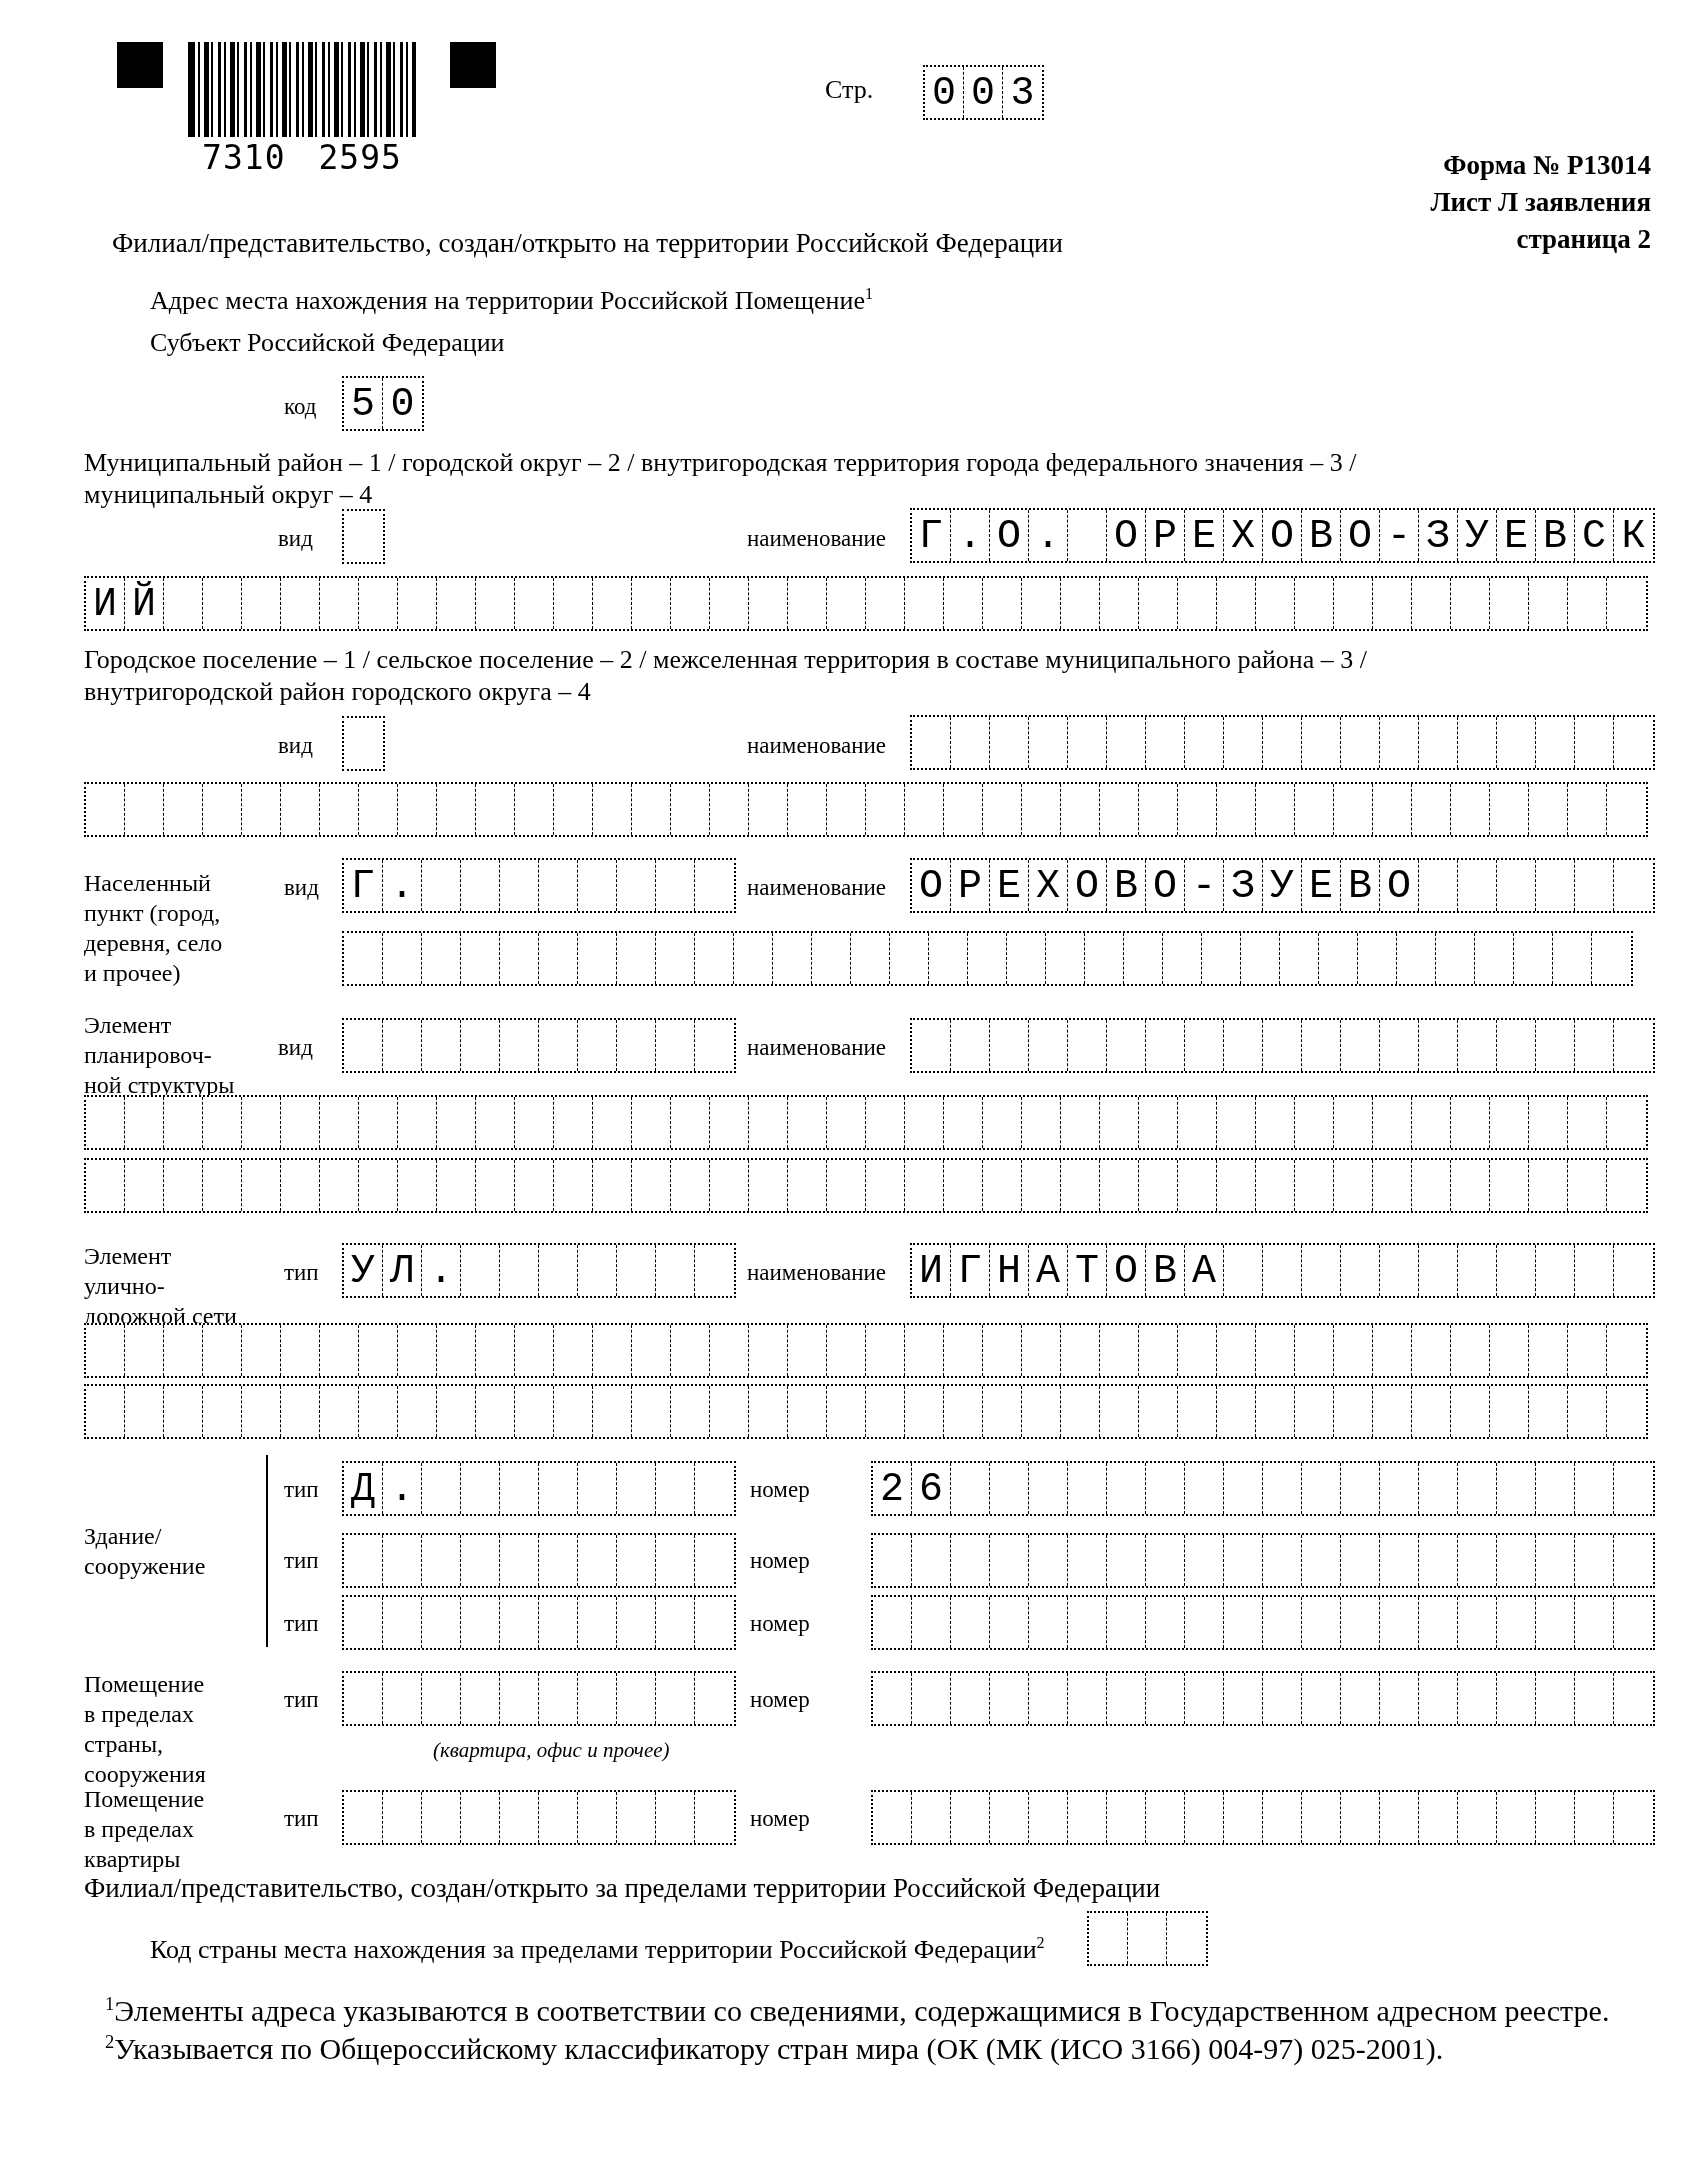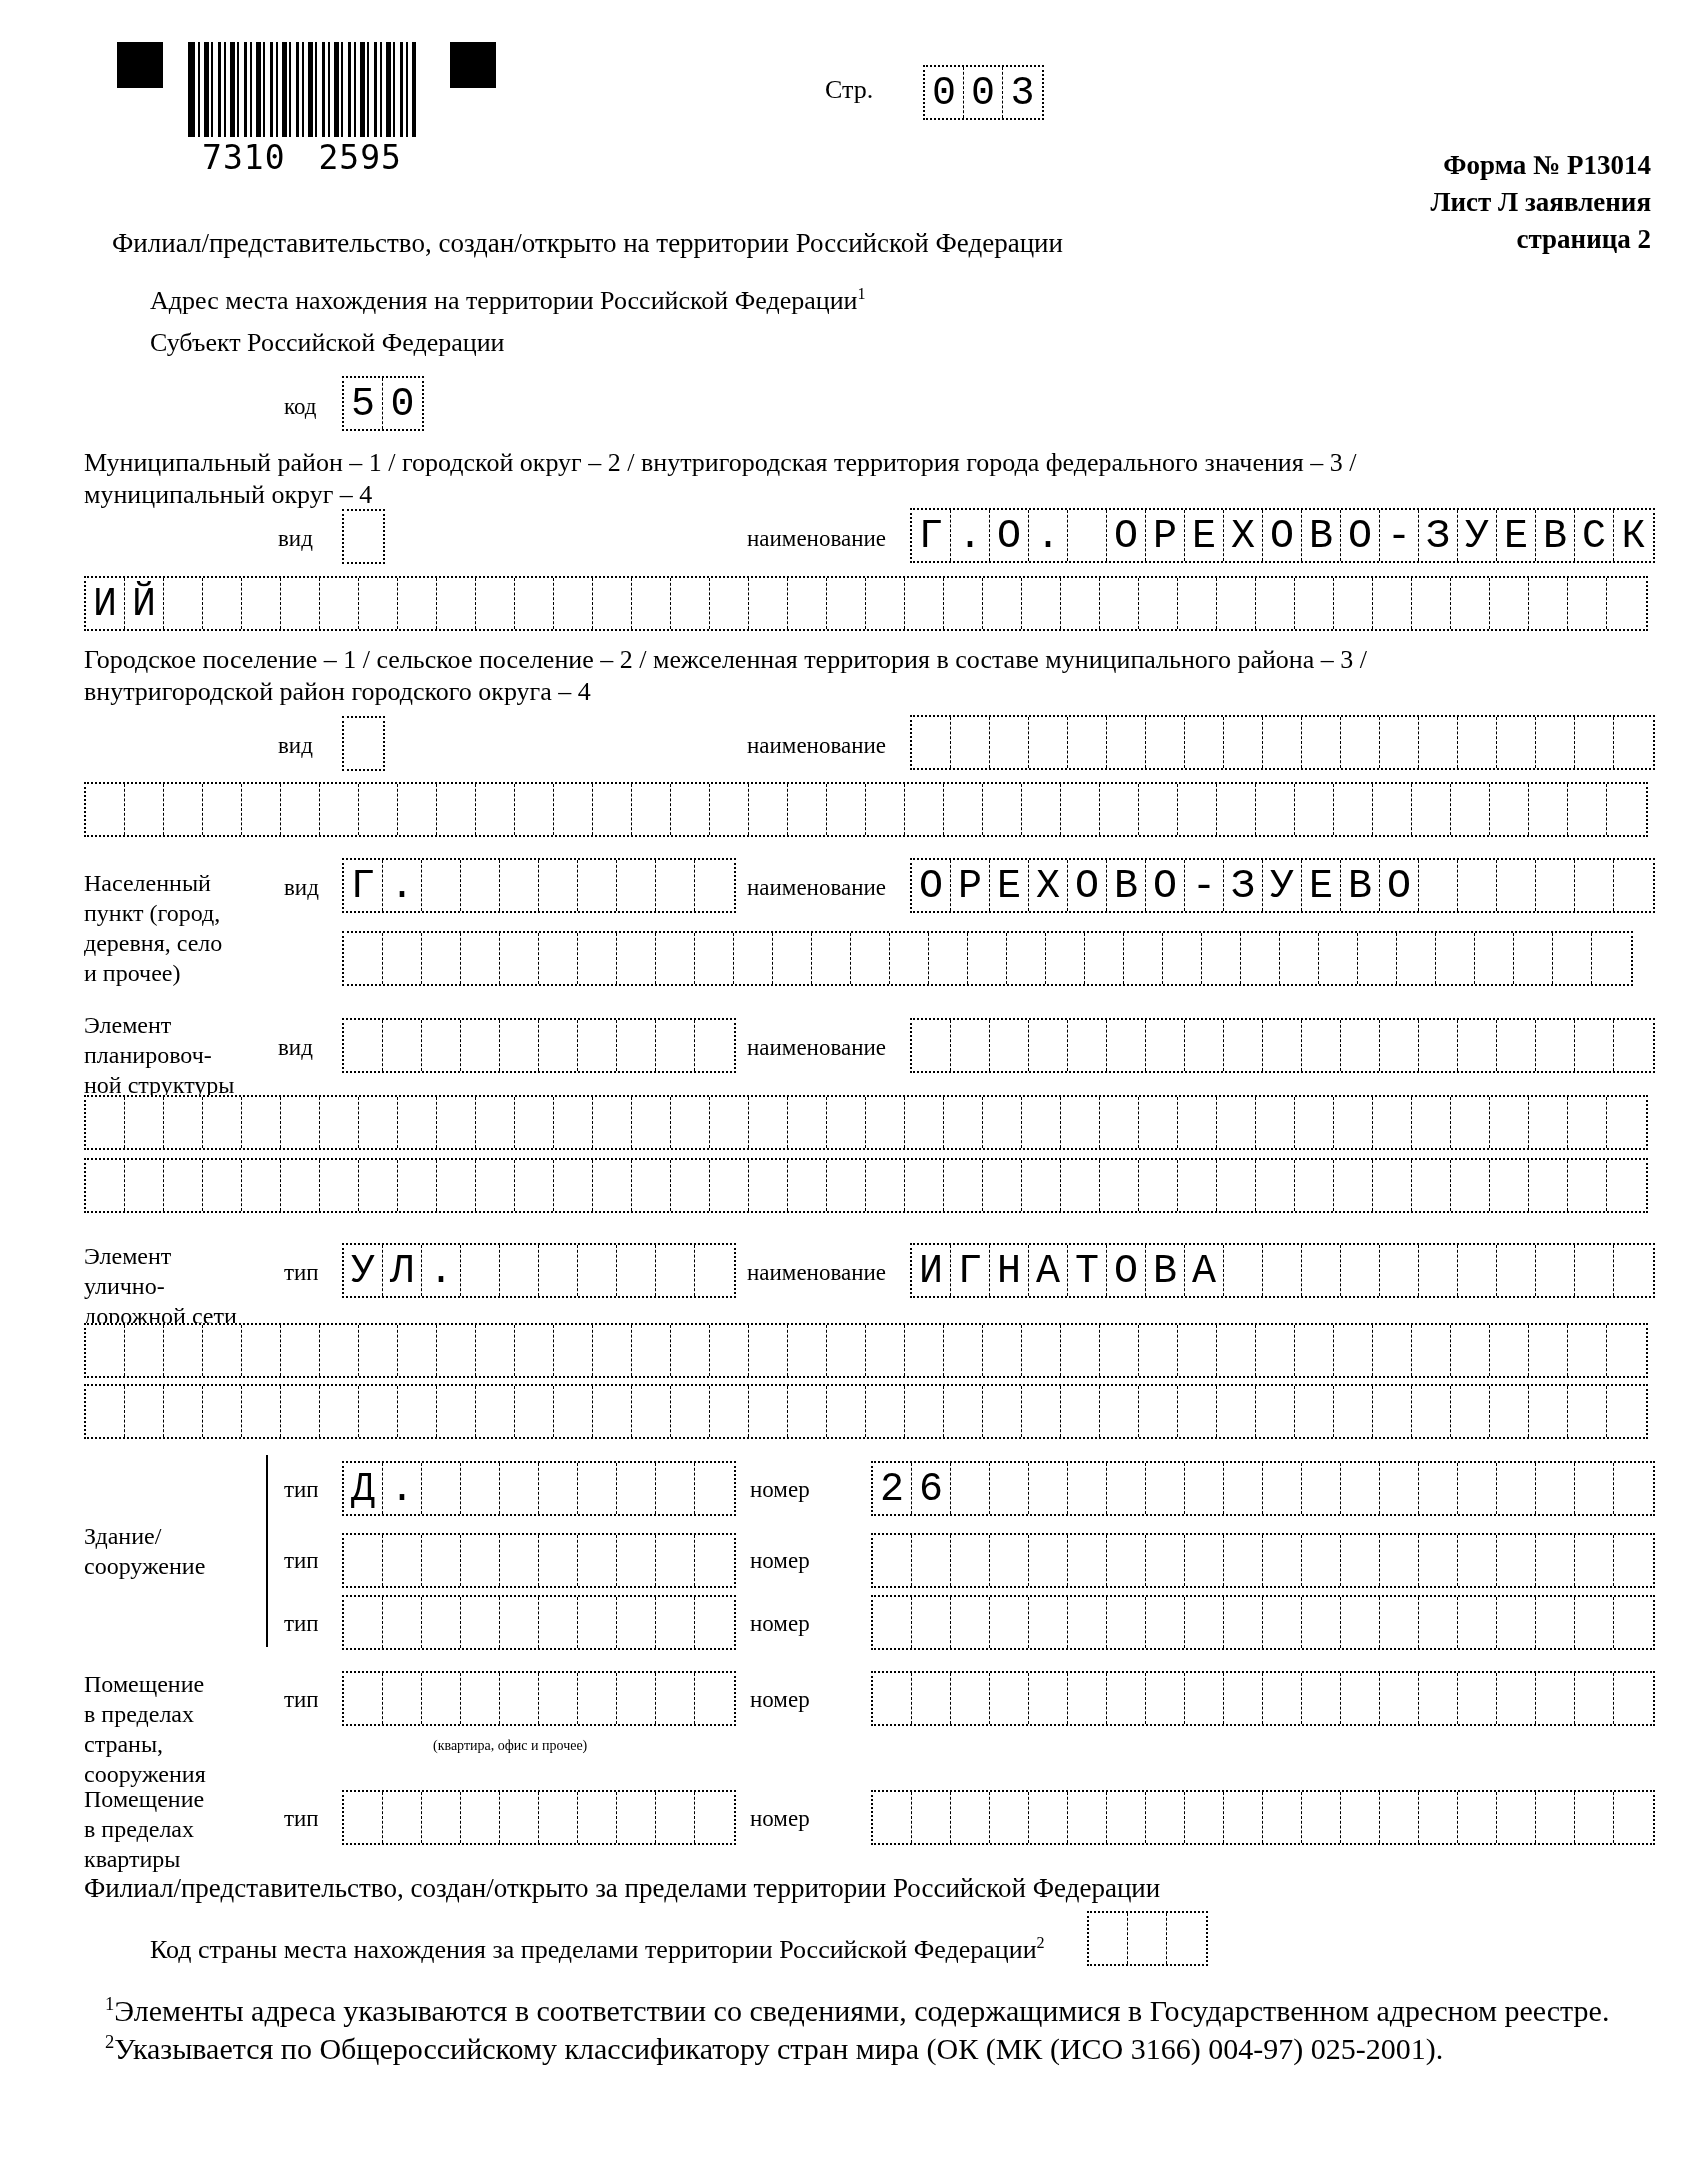--- a/index.html
+++ b/index.html
@@ -6,21 +6,21 @@
   .page{position:relative;width:1683px;height:2178px;background:#fff;color:#000;
         font-family:"Liberation Serif", serif;overflow:hidden;}
   .abs{position:absolute;}
 
   
   .h-bold{font-weight:bold;font-size:27px;line-height:37px;text-align:right;}
   .title{font-size:27px;}
   .heading{font-size:26px;line-height:32px;}
   .lbl{font-size:23px;}
   .side{font-size:24px;line-height:30px;font-family:Liberation Serif, serif;}
-  .hint{font-size:14px;}
+  .hint{font-size:21px;font-style:italic;}
   .footnotes{font-size:30px;line-height:31px;}
   sup{font-size:0.62em;}
 
   
   .cellrow{display:inline-flex;border:2px dotted #000;background:#fff;box-sizing:border-box;}
   .cellrow .c{width:39px;height:51px;box-sizing:border-box;border-right:1px dashed #000;
       font-family:"Liberation Mono","DejaVu Sans Mono",monospace;font-size:40px;
       display:flex;align-items:center;justify-content:center;padding-top:2px;}
   .cellrow .c:last-child{border-right:none;}
 
@@ -55,21 +55,21 @@
 
   <div class="abs h-bold" style="left:1089px;top:147px;width:562px">
     <div>Форма № Р13014</div>
     <div>Лист Л заявления</div>
     <div>страница 2</div>
   </div>
 
   <div class="abs title" style="left:112px;top:228px">Филиал/представительство, создан/открыто на территории Российской Федерации</div>
 
   <div class="abs heading" style="left:150px;top:278px">
-    <span>Адрес места нахождения на территории Российской Федерации</span><sup>1</sup>
+    <span>Адрес места нахождения на территории Российской Помещение</span><sup>1</sup>
   </div>
 
   <div class="abs heading" style="left:150px;top:327px">Субъект Российской Федерации</div>
   <span class="abs lbl" style="left:284px;top:394px">код</span>
   <div class="abs cellrow" style="left:342px;top:376px">
       <span class="c">5</span>
       <span class="c">0</span>
     </div>
 
   <div class="abs heading" style="left:84px;top:447px;width:1337px">

